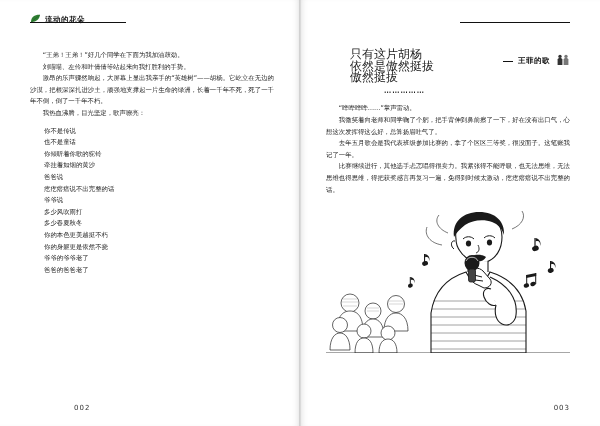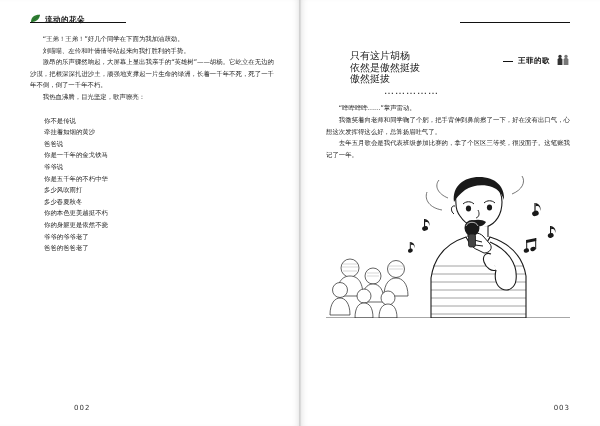--- a/index.html
+++ b/index.html
@@ -69,24 +69,25 @@
 
   .poem{
     font-size:6.4px;
     line-height:11.6px;
     color:#1c1c1c;
     padding-left:14px;
   }
   .poem div{white-space:pre;}
 
   .poem-r{
-    font-size:10px;
+    font-size:12px;
     line-height:11.6px;
     color:#1c1c1c;
     padding-left:24px;
+    font-family:Liberation Mono, monospace;
   }
   .poem-r div{white-space:pre;}
   .ellipsis{padding-left:34px;letter-spacing:1px;}
 
   
   .illo{
     margin-top:7px;
     width:100%;
     height:150px;
     position:relative;
@@ -112,34 +113,35 @@
       <span class="leaf-icon">
         <svg width="11" height="9" viewBox="0 0 11 9">
           <path d="M1 8 C1 3, 5 0.5, 10 0.8 C9.6 5.5, 5.5 8.5, 1 8 Z" fill="#2e7d32"></path>
           <path d="M1.4 8.1 C4 5.5, 7 3.2, 9.8 1.1" stroke="#1b5e20" stroke-width=".5" fill="none"></path>
         </svg>
       </span>
       <span class="hdr-title">流动的花朵</span>
     </div>
     <div class="hdr-bar l"></div>
 
-    <div class="body" style="margin-top:4px;">
+    <div class="body" style="margin-top:20px;">
       <p class="p-indent">“王弟！王弟！”好几个同学在下面为我加油鼓劲。</p>
       <p class="p-indent">刘喵喵、左伶和叶倩倩等站起来向我打胜利的手势。</p>
       <p class="p-indent">激昂的乐声骤然响起，大屏幕上显出我亲手的“英雄树”——胡杨。它屹立在无边的沙漠，把根深深扎进沙土，顽强地支撑起一片生命的绿洲，长着一千年不死，死了一千年不倒，倒了一千年不朽。</p>
       <p class="p-indent">我热血沸腾，目光坚定，歌声嘹亮：</p>
     </div>
 
-    <div class="poem" style="margin-top:12px;">
+    <div class="poem" style="margin-top:6px;">
       <div>你不是传说</div>
+      <div>也不是童话</div>
+      <div>你倾听着你歌的驼铃</div>
       <div>牵挂着如烟的黄沙</div>
       <div>爸爸说</div>
-      <div>你是一千年的金戈铁马</div>
+      <div>疙疙瘩瘩说不出完整的话</div>
       <div>爷爷说</div>
-      <div>你是五千年的不朽中华</div>
       <div>多少风吹雨打</div>
       <div>多少春夏秋冬</div>
       <div>你的本色更美越挺不朽</div>
       <div>你的身躯更是依然不挠</div>
       <div>爷爷的爷爷老了</div>
       <div>爸爸的爸爸老了</div>
     </div>
 
     <div class="folio folio-l">002</div>
   </div>
@@ -164,20 +166,21 @@
       <div>只有这片胡杨</div>
       <div>依然是傲然挺拔</div>
       <div>傲然挺拔</div>
       <div class="ellipsis">……………</div>
     </div>
 
     <div class="body" style="margin-top:7px;">
       <p class="p-indent">“哗哗哗哗……”掌声雷动。</p>
       <p class="p-indent">我微笑着向老师和同学鞠了个躬，把手背伸到鼻前擦了一下，好在没有出口气，心想这次发挥得这么好，总算扬眉吐气了。</p>
       <p class="p-indent">去年五月歌会是我代表班级参加比赛的，拿了个区区三等奖，很没面子。这笔账我记了一年。</p>
+      <p class="p-indent">比赛继续进行，其他选手忐忑唱得很卖力。我紧张得不能呼吸，也无法思维，无法思维也得思维，得把获奖感言再复习一遍，免得到时候太激动，疙疙瘩瘩说不出完整的话。</p>
     </div>
 
     <div class="illo">
       <svg width="244" height="150" viewBox="0 0 244 150">
         <rect x="0" y="0" width="244" height="150" fill="#ffffff"></rect>
 
         <g stroke="#222" stroke-width="0.7" fill="#ffffff">
           <circle cx="24" cy="100" r="9"></circle>
           <path d="M11 128 C11 113,17 108,24 108 C31 108,37 113,37 128 Z"></path>
           <circle cx="47" cy="108" r="8"></circle>

